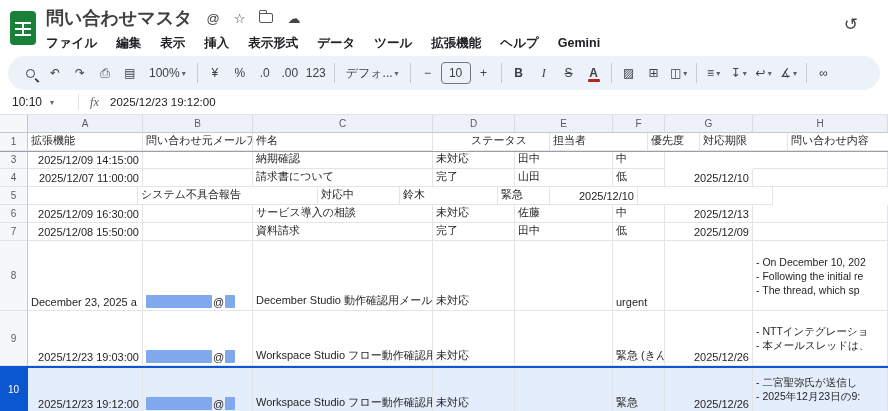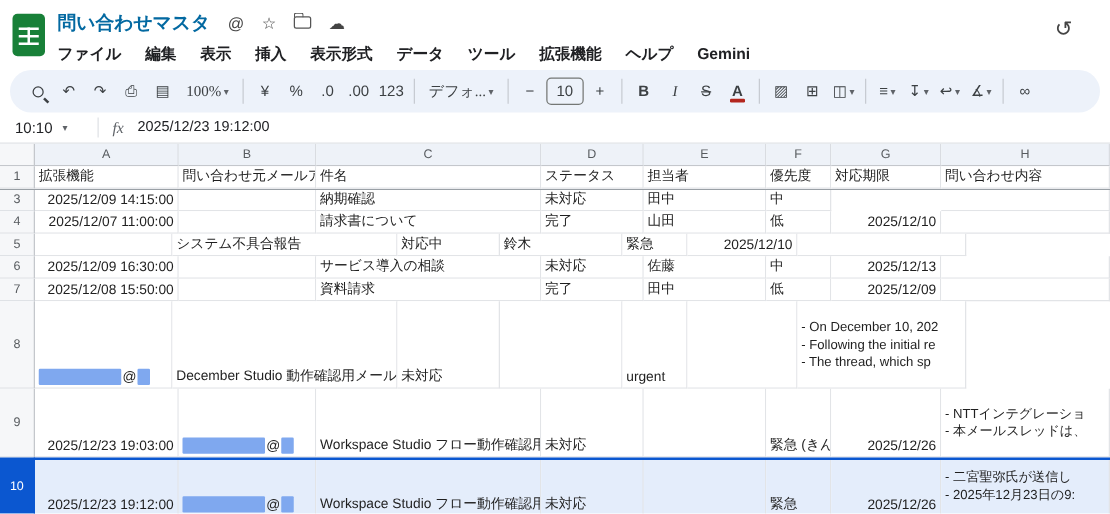--- a/index.html
+++ b/index.html
@@ -17,21 +17,21 @@
   .sheets-logo::before {
     content:''; position:absolute; left:5px; top:11px; width:16px; height:14px;
     background:
       linear-gradient(#fff,#fff) 0 0/16px 2px no-repeat,
       linear-gradient(#fff,#fff) 0 6px/16px 2px no-repeat,
       linear-gradient(#fff,#fff) 0 12px/16px 2px no-repeat,
       linear-gradient(#fff,#fff) 7px 0/2px 14px no-repeat;
   }
   .tb-main { flex:1; padding-top:5px; }
   .title-row { display:flex; align-items:center; height:26px; gap:14px; }
-  .doc-title { font-size:15px; font-weight:700; color:#0369a1;text-align:center; }
+  .doc-title { font-size:18px; font-weight:700; color:#404040;text-align:center; }
   .title-icons { display:flex; align-items:center; gap:14px; color:#444; font-size:13px; }
   .title-icons .ticon { cursor:pointer; line-height:1; }
   .folder-shape { display:inline-block; width:14px; height:10px; border:1.5px solid #555; border-radius:2px; position:relative; }
   .folder-shape::before { content:''; position:absolute; top:-4px; left:-1px; width:6px; height:3px; border:1.5px solid #555; border-bottom:none; border-radius:2px 2px 0 0; }
   .menubar { display:flex; align-items:center; height:24px; gap:19px; font-size:12.5px; color:#202124; }
   .menu-item { cursor:pointer;font-weight:bold; }
   .history-btn { position:absolute; right:30px; top:14px; font-size:17px; color:#444; cursor:pointer; }
 
   
   .toolbar-wrap { padding:0 8px; height:34px; }
@@ -42,21 +42,21 @@
   }
   .t-item { min-width:24px; height:24px; padding:0 3px; display:flex; align-items:center; justify-content:center; border-radius:4px; cursor:pointer; gap:2px; }
   .t-item .caret { font-size:8px; color:#5f6368; }
   .t-sep { width:1px; height:20px; background:#c7cbd2; margin:0 4px; flex:none; }
   .t-item.bold { font-weight:700; }
   .t-item.italic { font-style:italic; font-family:"Liberation Serif",serif; }
   .t-item.strike { text-decoration:line-through; }
   .t-item.textcolor { position:relative; font-weight:600; }
   .t-item.textcolor::after { content:''; position:absolute; left:6px; right:6px; bottom:3px; height:3px; background:#b3261e; border-radius:1px; }
   .t-item.sizebox { border:1px solid #747775; border-radius:4px; min-width:30px; height:22px; background:#edf2fa; }
-  .t-item.wide { padding:0 6px;font-family:Liberation Serif, serif; }
+  .t-item.wide { padding:0 6px; }
   .mag { width:9px; height:9px; border:1.7px solid #3c4043; border-radius:50%; position:relative; display:inline-block; }
   .mag::after { content:''; position:absolute; width:1.7px; height:5px; background:#3c4043; left:9px; top:8px; transform:rotate(-45deg); }
 
   
   .formula-bar { height:25px; display:flex; align-items:center; border-bottom:1px solid #dfe2e6; font-size:12px; }
   .name-box { width:78px; padding-left:12px; display:flex; align-items:center; gap:8px; cursor:pointer; }
   .name-box .caret { font-size:8px; color:#5f6368; }
   .fb-sep { width:1px; height:16px; background:#dfe2e6; }
   .fx-label { font-style:italic; font-family:"Liberation Serif",serif; color:#5f6368; padding:0 11px; font-size:12.5px; }
   .fx-value { color:#202124; font-size:11.5px; }
@@ -186,21 +186,21 @@
         <div class="g-ch" style="width: 98px;">E</div>
         <div class="g-ch" style="width: 52px;">F</div>
         <div class="g-ch" style="width: 88px;">G</div>
         <div class="g-ch" style="width: 135px;">H</div>
       </div>
       <div class="g-row divider" style="height: 18px;">
         <div class="g-rh">1</div>
         <div class="g-cell" style="width: 115px;">拡張機能</div>
         <div class="g-cell" style="width: 110px;">問い合わせ元メールアド</div>
         <div class="g-cell" style="width: 180px;">件名</div>
-        <div class="g-cell" style="width: 82px;">ステータス</div>
+        <div class="g-cell" style="width: 82px; margin-left: 35px;">ステータス</div>
         <div class="g-cell" style="width: 98px;">担当者</div>
         <div class="g-cell" style="width: 52px;">優先度</div>
         <div class="g-cell" style="width: 88px;">対応期限</div>
         <div class="g-cell" style="width: 135px;">問い合わせ内容</div>
       </div>
       <div class="g-row" style="height: 18px;">
         <div class="g-rh">3</div>
         <div class="g-cell ar" style="width: 115px;">2025/12/09 14:15:00</div>
         <div class="g-cell" style="width: 110px;"></div>
         <div class="g-cell" style="width: 180px;">納期確認</div>
@@ -248,20 +248,21 @@
         <div class="g-cell" style="width: 110px;"></div>
         <div class="g-cell" style="width: 180px;">資料請求</div>
         <div class="g-cell" style="width: 82px;">完了</div>
         <div class="g-cell" style="width: 98px;">田中</div>
         <div class="g-cell" style="width: 52px;">低</div>
         <div class="g-cell ar" style="width: 88px;">2025/12/09</div>
         <div class="g-cell" style="width: 135px;"></div>
       </div>
       <div class="g-row" style="height: 70px;">
         <div class="g-rh">8</div>
+        <div class="g-cell" style="width: 115px;">December 23, 2025 a</div>
         <div class="g-cell" style="width: 110px;">
           <span class="rbox w1"></span>
           <span class="at">@</span>
           <span class="rbox w2"></span>
         </div>
         <div class="g-cell" style="width: 180px;">December Studio 動作確認用メール</div>
         <div class="g-cell" style="width: 82px;">未対応</div>
         <div class="g-cell" style="width: 98px;"></div>
         <div class="g-cell" style="width: 52px;">urgent</div>
         <div class="g-cell ar" style="width: 88px;"></div>

